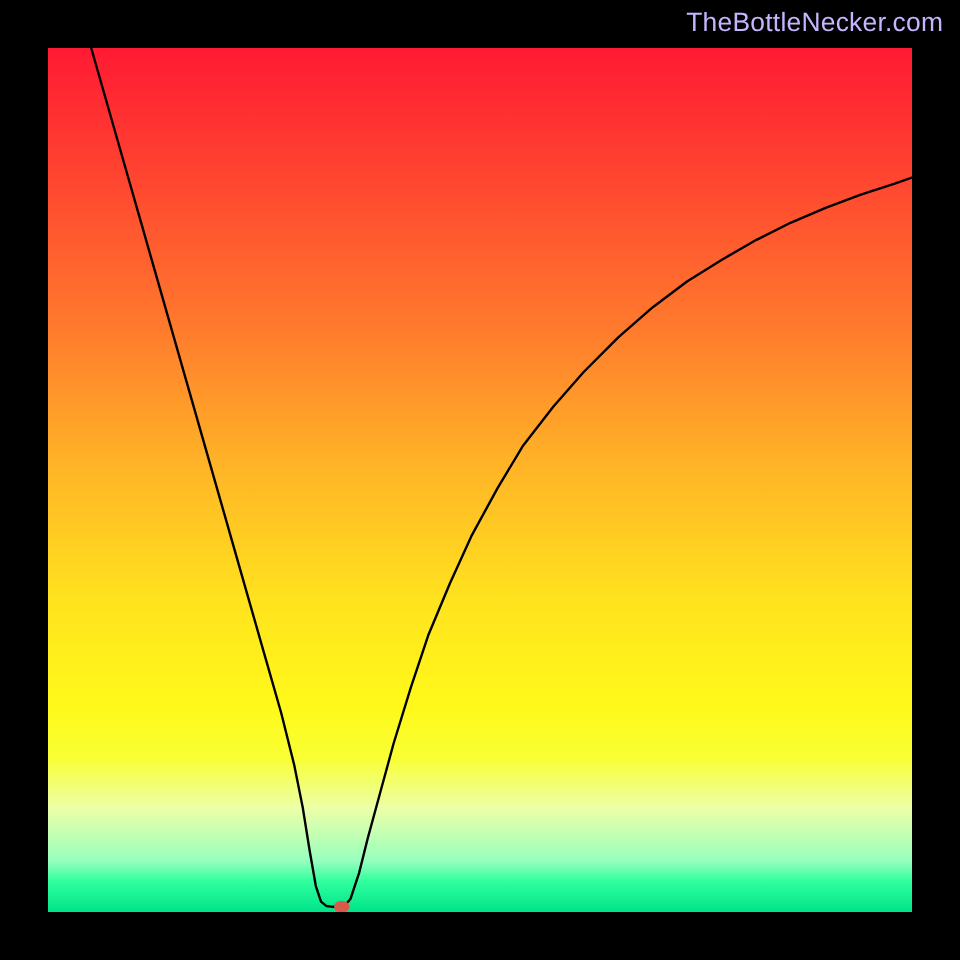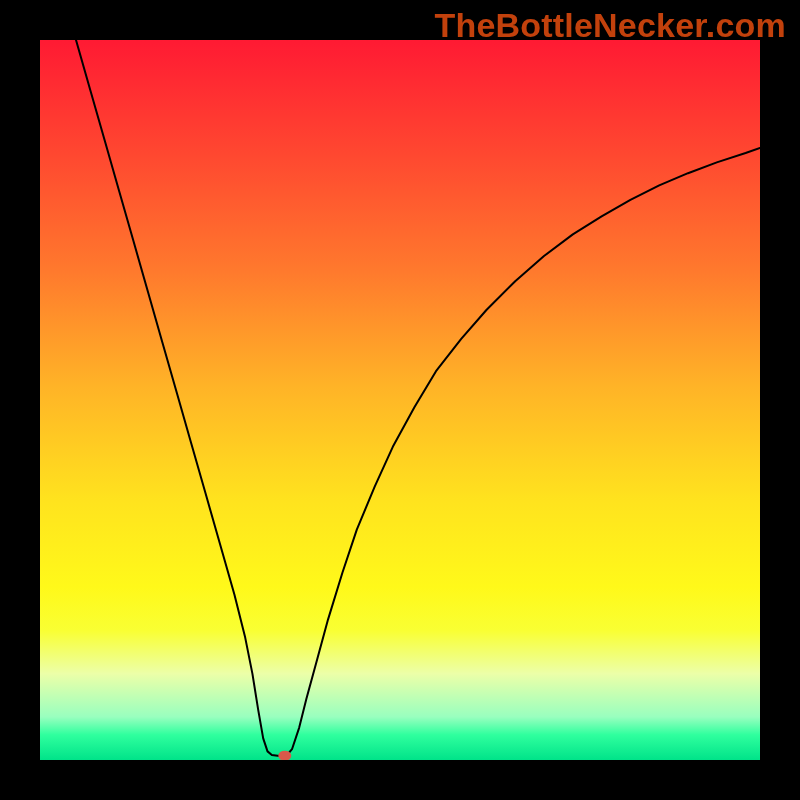--- a/index.html
+++ b/index.html
@@ -24,23 +24,23 @@
     left: 40px;
     top: 40px;
     width: 720px;
     height: 720px;
     overflow: hidden;
   }
   .watermark {
     position: absolute;
     top: 6px;
     right: 14px;
-    color: #c2410c;
-    font-size: 34px;
-    font-weight: 700;
+    color: #c4b5fd;
+    font-size: 22px;
+    font-weight: 400;
     letter-spacing: 0.2px;
     user-select: none;
   }
   svg {
     display: block;
   }
 </style>
 </head>
 <body>
 

